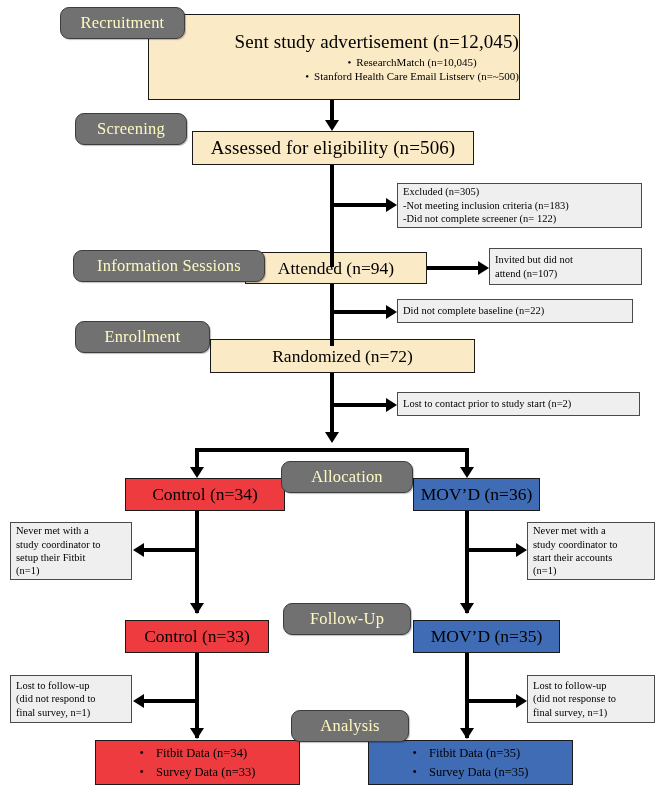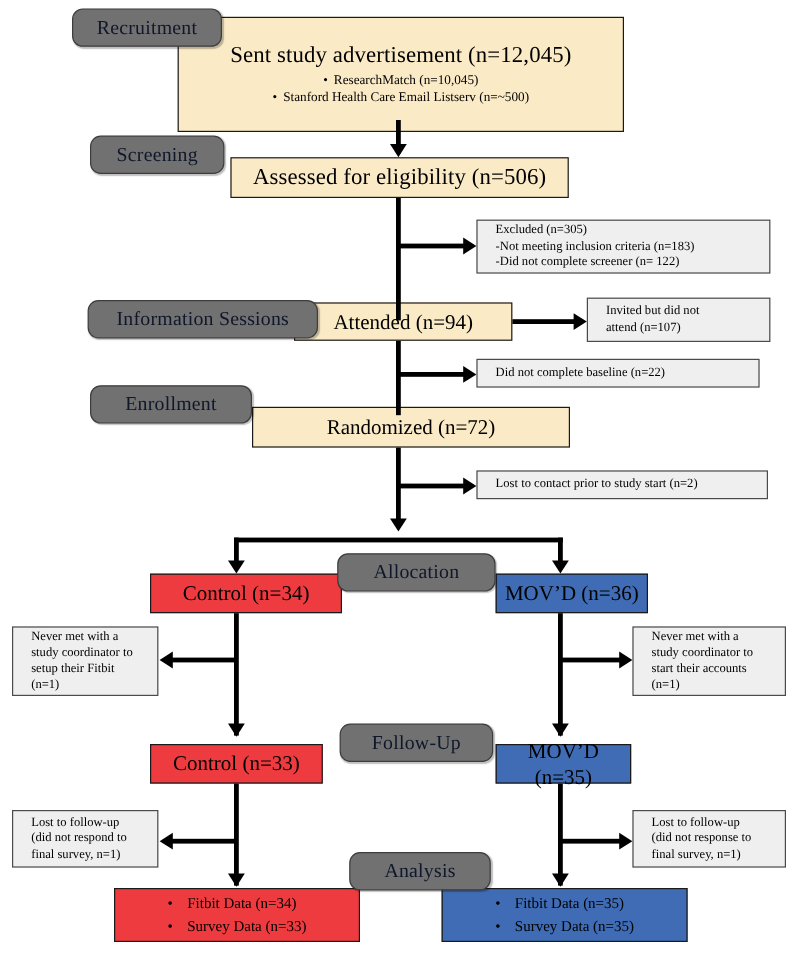--- a/index.html
+++ b/index.html
@@ -40,21 +40,21 @@
   }
   .blue {
     background: #3f6cb4;
   }
   .gray-note {
     background: #efefef;
     border: 1.5px solid #4a4a4a;
     align-items: flex-start;
     justify-content: center;
     text-align: left;
-    padding: 3px 15px;
+    padding: 3px 5px;
     font-size: 10.5px;
     line-height: 1.28;
   }
 
   .title-line {
     font-size: 19px;
     letter-spacing: 0.1px;
   }
   .mid-line {
     font-size: 17.5px;
@@ -81,21 +81,21 @@
     margin-right: 12px;
   }
 
   
   .stage-tab {
     position: absolute;
     box-sizing: border-box;
     background: #717171;
     border: 1.5px solid #3d3d3d;
     border-radius: 9px;
-    color: #0f172a;
+    color: #fef9c3;
     display: flex;
     align-items: center;
     justify-content: center;
     font-size: 16.5px;
     letter-spacing: 0.2px;
     z-index: 6;
     box-shadow: 1px 1px 1px rgba(0,0,0,0.25);
   }
 
   
@@ -134,21 +134,21 @@
     border-bottom: 7px solid transparent;
     border-right: 11px solid #000000;
     z-index: 2;
   }
 </style>
 </head>
 <body>
 
 <div id="canvas">
 
-  <div class="node cream" style="left:148px; top:14px; width:372px; height:96px;">
+  <div class="node cream" style="left:148px; top:14px; width:372px; height:86px;align-items:flex-end;">
     <div class="title-line">Sent study advertisement (n=12,045)</div>
     <div class="bullets">
       <div class="b">ResearchMatch (n=10,045)</div>
       <div class="b">Stanford Health Care Email Listserv (n=~500)</div>
     </div>
   </div>
 
   <div class="stage-tab" style="left:60px; top:7px; width:125px; height:32px;">
     <span>Recruitment</span>
   </div>
@@ -260,21 +260,21 @@
     <div>Never met with a</div>
     <div>study coordinator to</div>
     <div>start their accounts</div>
     <div>(n=1)</div>
   </div>
 
   <div class="node red" style="left:125px; top:620px; width:144px; height:33px;">
     <div class="mid-line">Control (n=33)</div>
   </div>
 
-  <div class="node blue" style="left:413px; top:620px; width:113px; height:33px;">
+  <div class="node blue" style="left:413px; top:620px; width:147px; height:33px;">
     <div class="mid-line">MOV’D (n=35)</div>
   </div>
 
   <div class="stage-tab" style="left:283px; top:603px; width:128px; height:32px;">
     <span>Follow-Up</span>
   </div>
 
   <div class="vline" style="left:195px; top:653px; height:85px;"></div>
   <div class="arrow-down" style="left:190px; top:728px;"></div>
 

